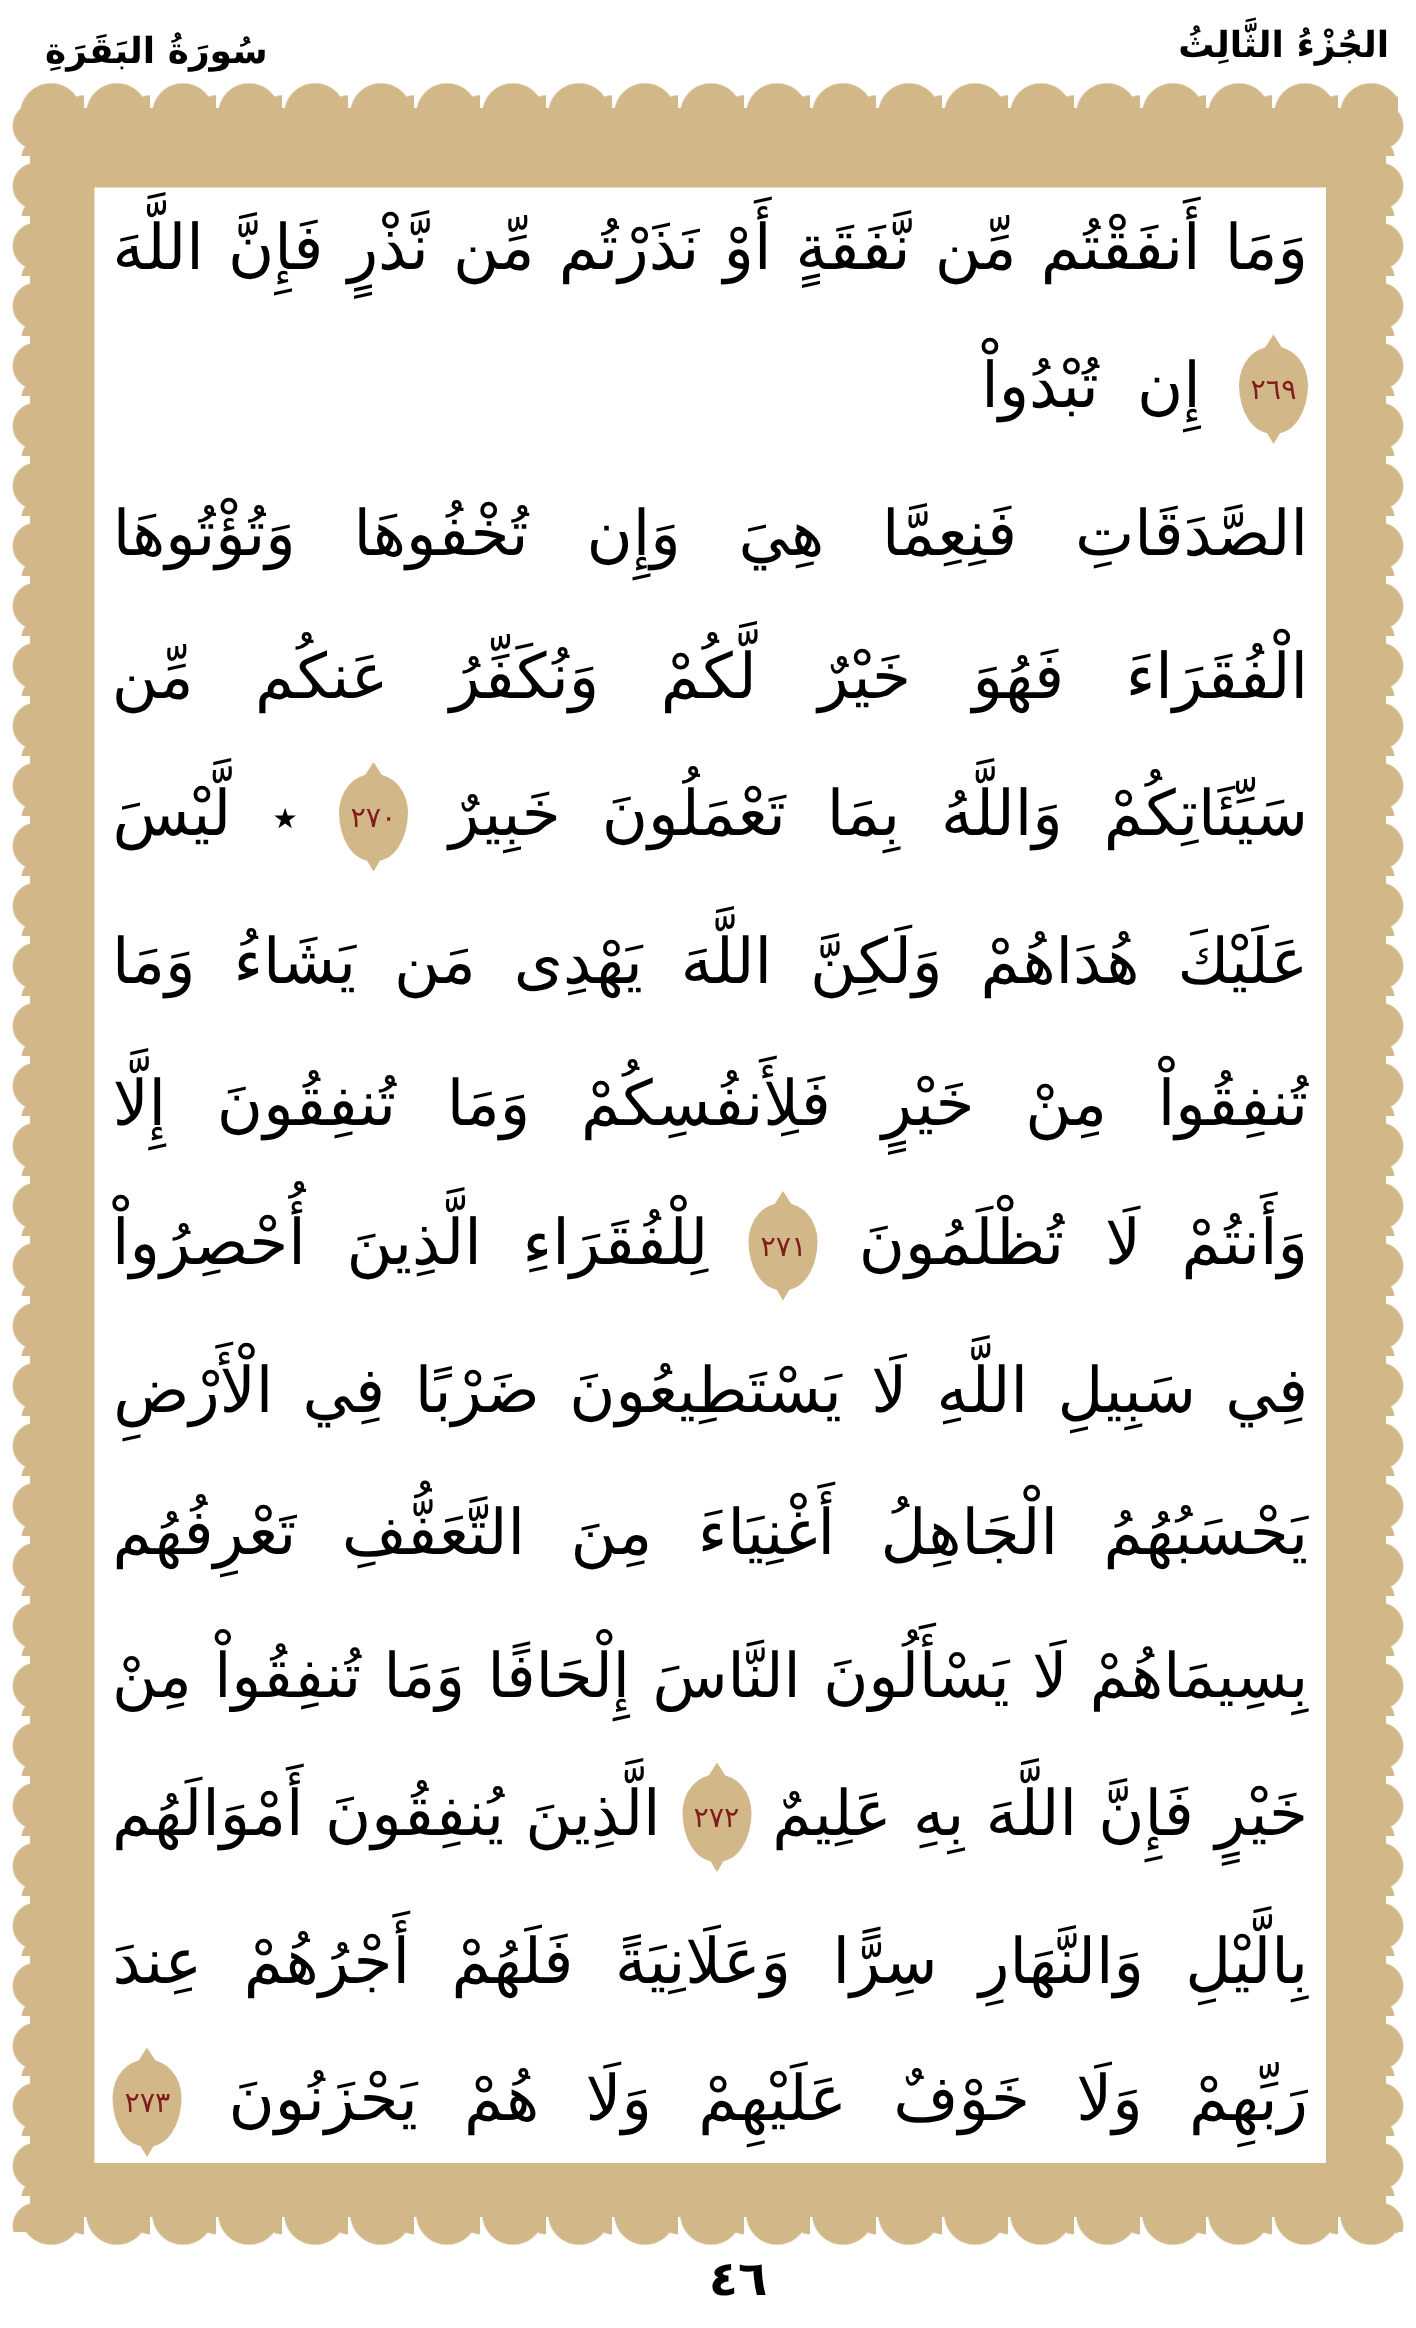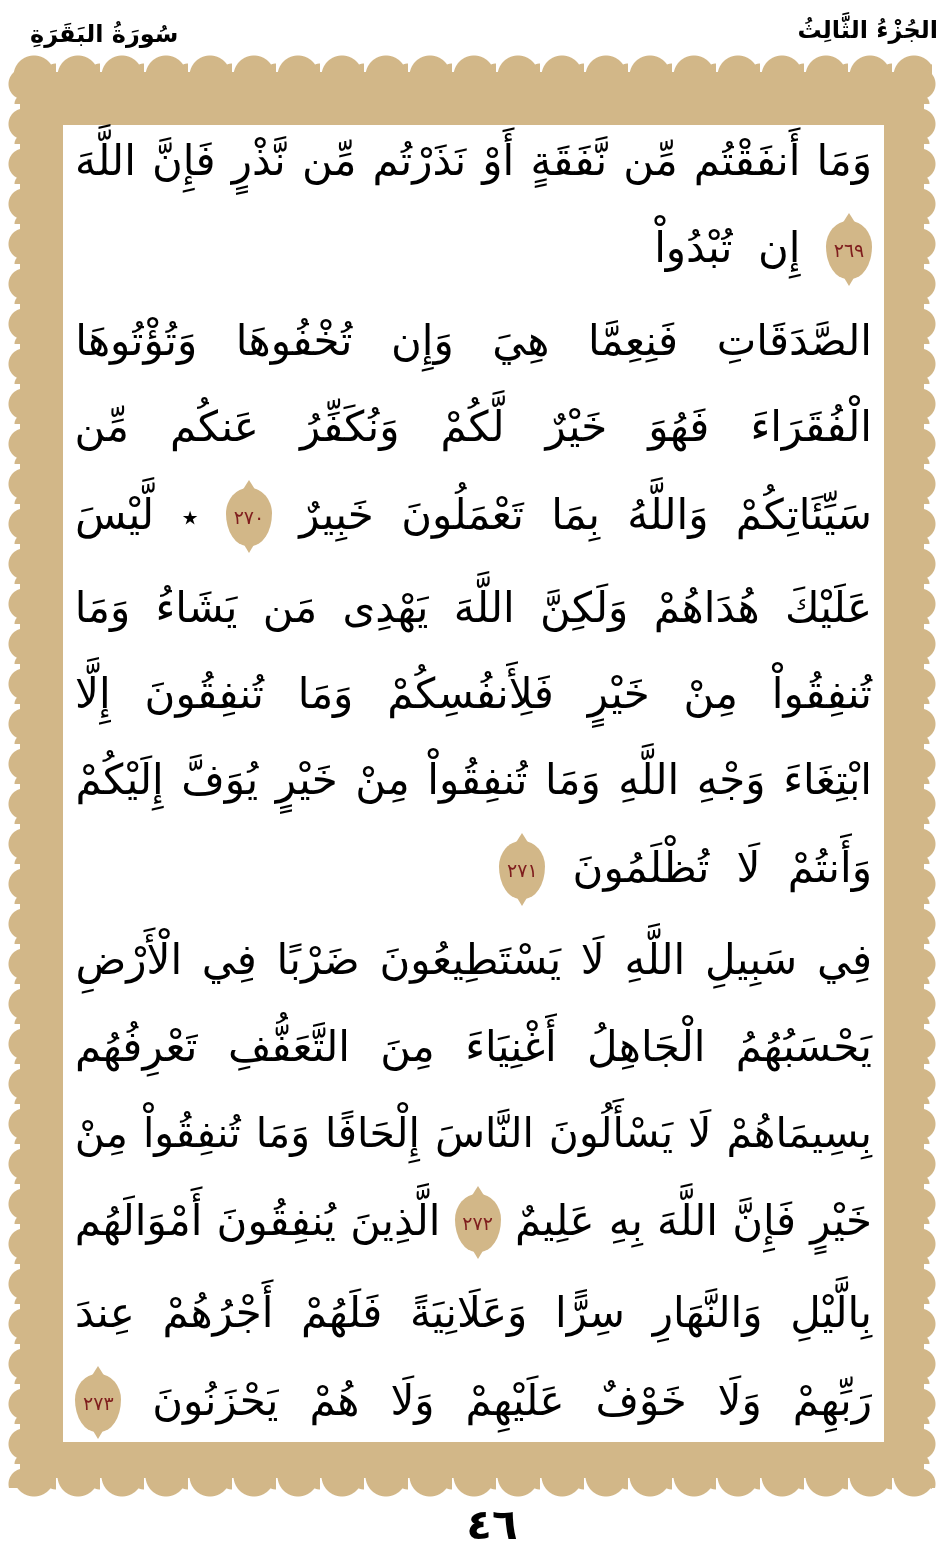--- a/index.html
+++ b/index.html
@@ -23,21 +23,21 @@
   .hdr{
     position:absolute;
     top:6px;
     height:52px;
     line-height:48px;
     font-size:24px;
     font-weight:bold;
     color:#000;
     white-space:nowrap;
   }
-  .hdr-juz{right:6px;}
+  .hdr-juz{right:18px;}
   .hdr-surah{left:30px;top:10px;}
 
   
   .frame-solid{
     position:absolute;
     left:20px;right:20px;top:72px;bottom:74px;
     background:var(--tan);
   }
   .scallop{position:absolute;}
   .scallop-top{
@@ -141,21 +141,21 @@
     color:#000;
   }
 
   
   .page-number{
     position:absolute;
     left:0;right:0;
     bottom:4px;
     height:48px;
     text-align:center;
-    font-size:42px;
+    font-size:32px;
     font-weight:bold;
     color:#000;
     margin-left:40px;
   }
 </style>
 </head>
 <body>
 
 <div class="hdr hdr-juz">الجُزْءُ الثَّالِثُ</div>
 <div class="hdr hdr-surah">سُورَةُ البَقَرَةِ</div>
@@ -189,26 +189,23 @@
       </div>
 
     <div class="qline">
         <span class="lfit" style="word-spacing: 12px; margin-left: 32px;"><span>عَلَيْكَ هُدَاهُمْ وَلَكِنَّ اللَّهَ يَهْدِى مَن يَشَاءُ وَمَا</span></span>
       </div>
 
     <div class="qline">
         <span class="lfit" style="word-spacing: 20.5px;"><span>تُنفِقُواْ مِنْ خَيْرٍ فَلِأَنفُسِكُمْ وَمَا تُنفِقُونَ إِلَّا</span></span>
       </div>
 
-    <div class="qline">
-        <span class="lfit" style="word-spacing: 4.25px;"><span>ابْتِغَاءَ وَجْهِ اللَّهِ وَمَا تُنفِقُواْ مِنْ خَيْرٍ يُوَفَّ إِلَيْكُمْ</span></span>
-      </div>
-
-    <div class="qline">
-        <span class="lfit" style="word-spacing: 13.8333px;"><span>وَأَنتُمْ لَا تُظْلَمُونَ</span> <span class="ayah-marker"><span class="ayah-num">٢٧١</span></span> </span>
+
+    <div class="qline">
+        <span class="lfit" style="word-spacing: 13.8333px;"><span>وَأَنتُمْ لَا تُظْلَمُونَ</span> <span class="ayah-marker"><span class="ayah-num">٢٧١</span></span> <span>لِلْفُقَرَاءِ الَّذِينَ أُحْصِرُواْ</span></span>
       </div>
 
     <div class="qline">
         <span class="lfit" style="word-spacing: 6.28571px; margin-left: 48px;"><span>فِي سَبِيلِ اللَّهِ لَا يَسْتَطِيعُونَ ضَرْبًا فِي الْأَرْضِ</span></span>
       </div>
 
     <div class="qline">
         <span class="lfit" style="word-spacing: 17px;"><span>يَحْسَبُهُمُ الْجَاهِلُ أَغْنِيَاءَ مِنَ التَّعَفُّفِ تَعْرِفُهُم</span></span>
       </div>
 

